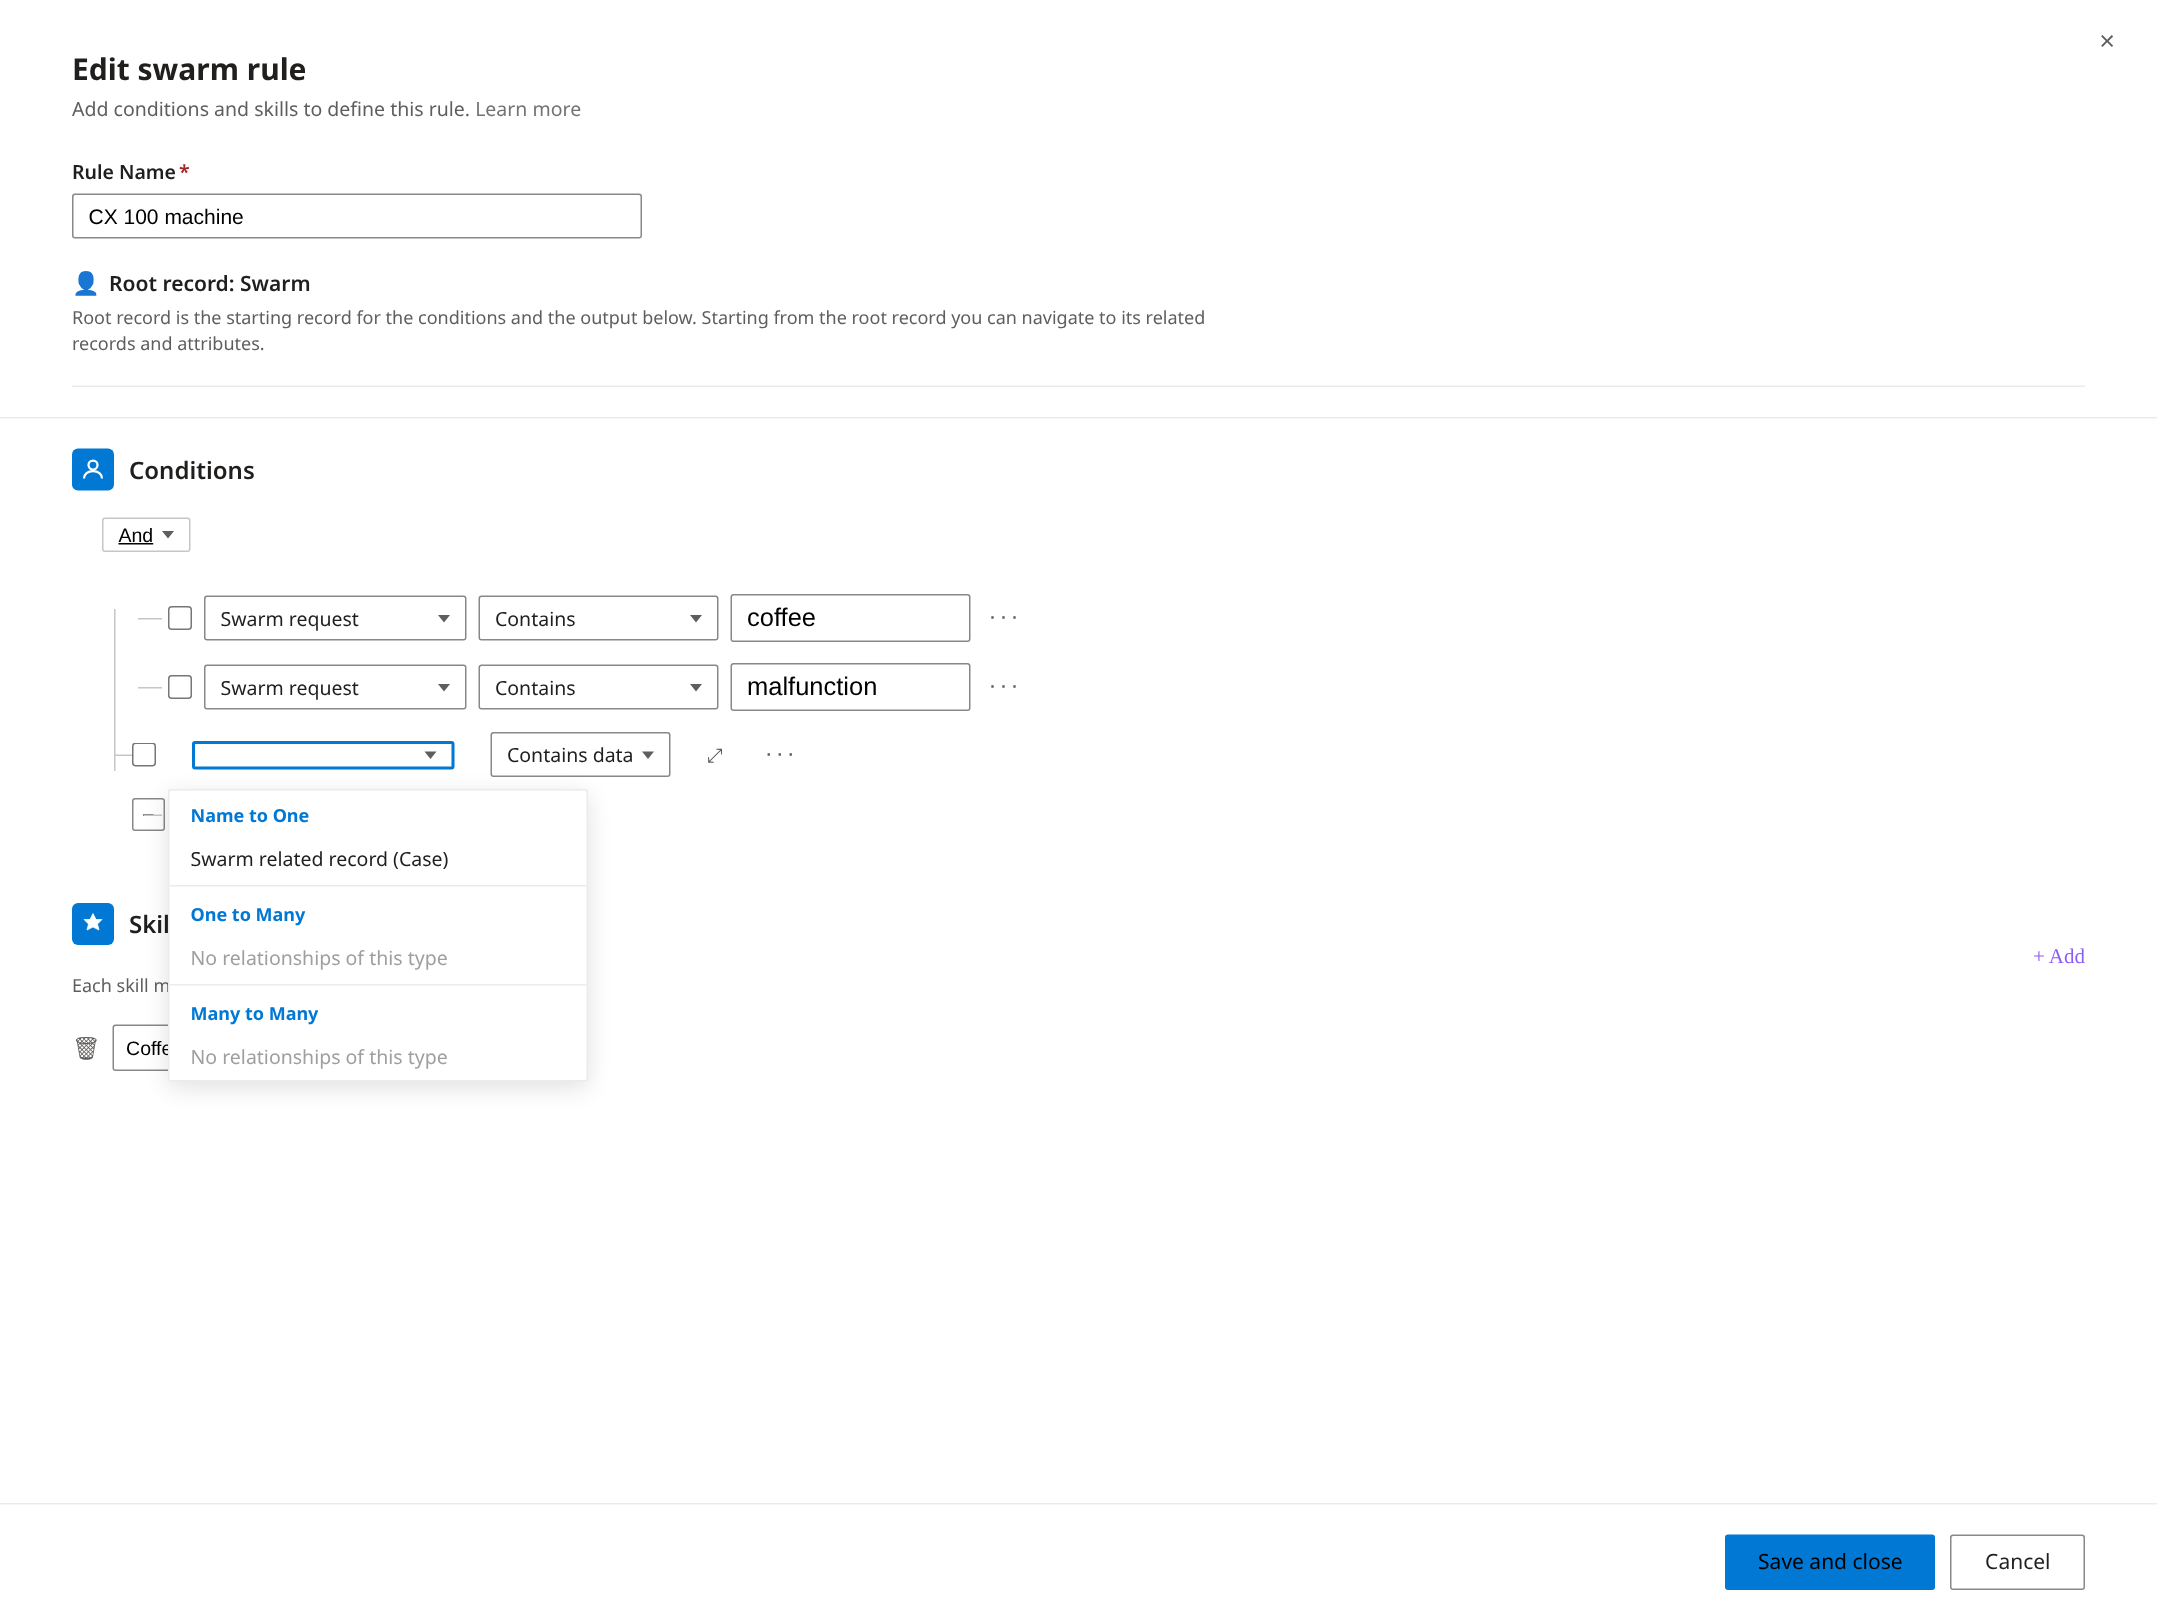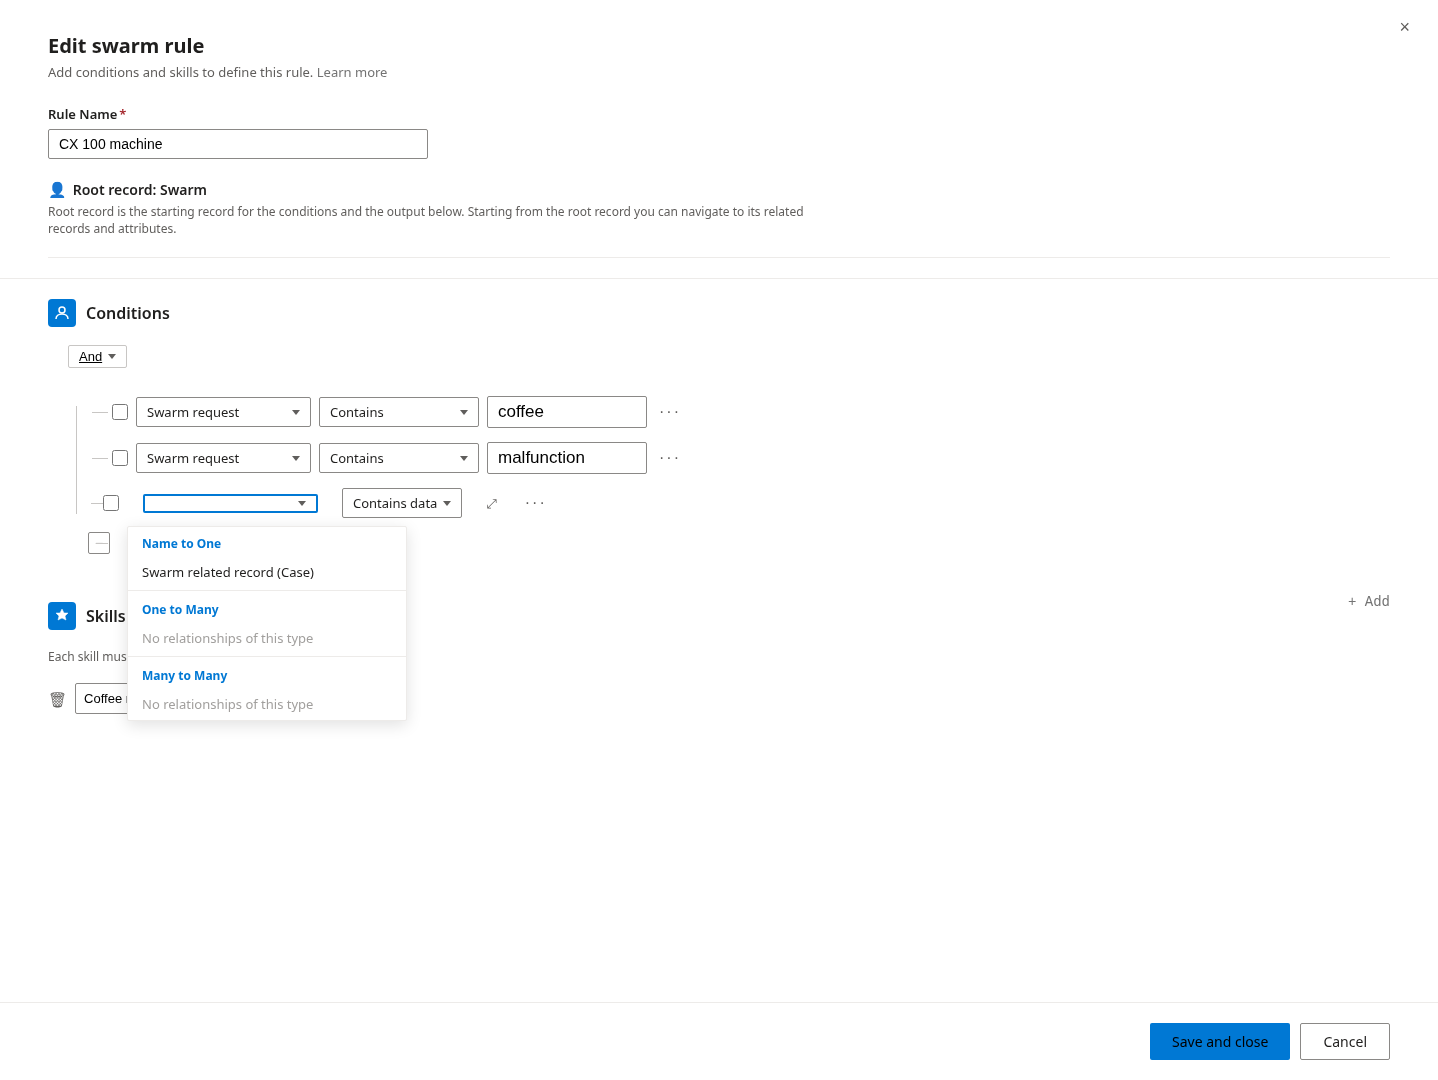--- a/index.html
+++ b/index.html
@@ -238,27 +238,28 @@
       margin-top: 40px;
     }
     .skills-subtext {
       font-size: 12px;
       color: #605e5c;
       margin-bottom: 14px;
     }
     .add-btn {
       background: none;
       border: none;
-      color: #737373;
+      color: #8b5cf6;
       font-size: 14px;
       cursor: pointer;
       display: flex;
       align-items: center;
       gap: 4px;
-      font-family: Liberation Mono, monospace;
+      font-family: Liberation Serif, serif;
+      margin-top: 37px;
     }
     .skills-header-row {
       display: flex;
       justify-content: space-between;
       align-items: flex-start;
     }
     .skill-row {
       display: flex;
       align-items: center;
       gap: 8px;
@@ -414,21 +415,21 @@
             <span class="chevron-down"></span>
           </div>
           <div class="select-dropdown op-sel">
             <span>Contains</span>
             <span class="chevron-down"></span>
           </div>
           <input class="value-input" type="text" value="malfunction" style="">
           <button class="ellipsis-btn">···</button>
         </div>
 
-        <div style="position: relative; display: flex; align-items: center; gap: 24px; margin-bottom: 14px; margin-left: 15px;">
+        <div style="position: relative; display: flex; align-items: center; gap: 24px; margin-bottom: 14px; margin-left: 0;">
           <div style="position: absolute; left: -12px; top: 50%; width: 12px; height: 1px; background: #c8c6c4;"></div>
           <input type="checkbox" class="checkbox" style="">
           <div class="select-dropdown field-sel active-blue">
             <span></span>
             <span class="chevron-down"></span>
           </div>
           <div class="contains-data-sel">
             <span>Contains data</span>
             <span class="chevron-down"></span>
           </div>

